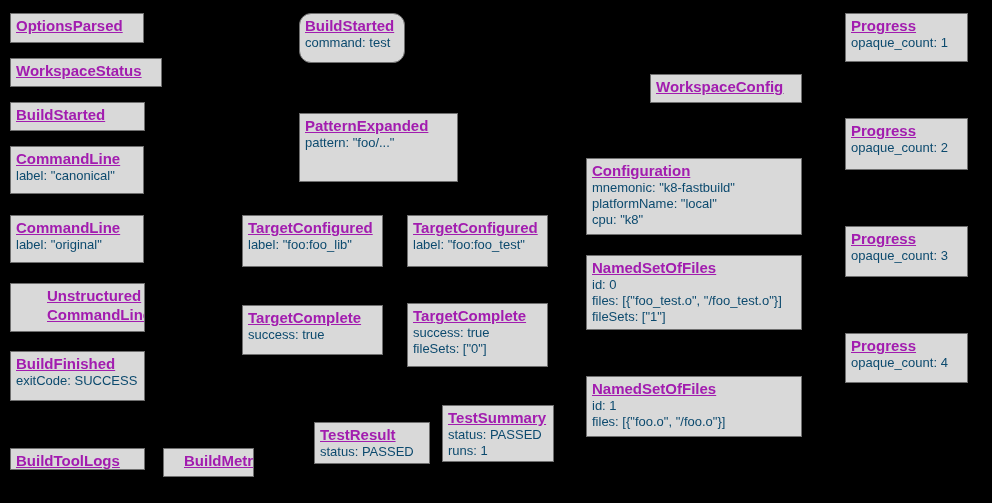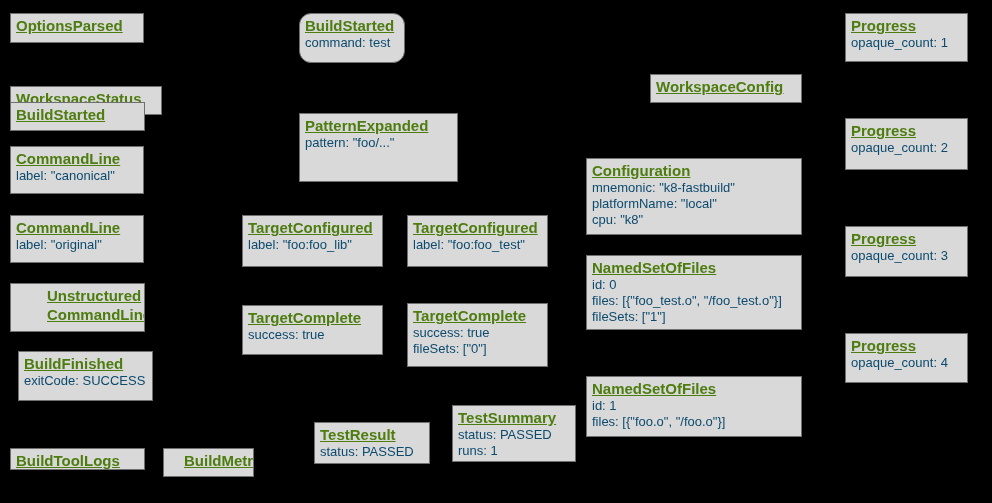--- a/index.html
+++ b/index.html
@@ -23,55 +23,55 @@
     padding: 2px 5px;
     color: #000000;
     overflow: hidden;
   }
   .event-title {
     font-weight: bold;
     font-size: 15px;
     line-height: 19px;
     text-decoration: underline;
     white-space: nowrap;
-    color: #4d7c0f;
+    color: #a21caf;
   }
   .event-field {
     font-size: 13px;
     line-height: 16px;
     white-space: nowrap;
     color: #0c4a6e;
   }
 </style>
 </head>
 <body>
 
 <div id="canvas" style="background: rgb(0, 0, 0);">
     <div class="event-box" style="left: 10px; top: 13px; width: 134px; height: 30px;">
       <div class="event-title">OptionsParsed</div>
     </div>
-    <div class="event-box" style="left: 10px; top: 58px; width: 152px; height: 29px; margin-top: 28px;">
+    <div class="event-box" style="left: 10px; top: 58px; width: 152px; height: 29px;">
       <div class="event-title">WorkspaceStatus</div>
     </div>
     <div class="event-box" style="left: 10px; top: 102px; width: 135px; height: 29px;">
       <div class="event-title">BuildStarted</div>
     </div>
     <div class="event-box" style="left: 10px; top: 146px; width: 134px; height: 48px;">
       <div class="event-title">CommandLine</div>
       <div class="event-field">label: "canonical"</div>
     </div>
     <div class="event-box" style="left: 10px; top: 215px; width: 134px; height: 48px;">
       <div class="event-title">CommandLine</div>
       <div class="event-field">label: "original"</div>
     </div>
     <div class="event-box" style="left: 10px; top: 283px; width: 135px; height: 49px; padding-left: 36px;">
       <div class="event-title">Unstructured</div>
       <div class="event-title">CommandLine</div>
     </div>
-    <div class="event-box" style="left: 10px; top: 351px; width: 135px; height: 50px; margin-left: 8px;">
+    <div class="event-box" style="left: 10px; top: 351px; width: 135px; height: 50px;">
       <div class="event-title">BuildFinished</div>
       <div class="event-field">exitCode: SUCCESS</div>
     </div>
     <div class="event-box" style="left: 10px; top: 448px; width: 135px; height: 22px;">
       <div class="event-title">BuildToolLogs</div>
     </div>
     <div class="event-box" style="left: 163px; top: 448px; width: 91px; height: 29px; padding-left: 20px;">
       <div class="event-title">BuildMetrics</div>
     </div>
     <div class="event-box" style="left: 299px; top: 13px; width: 106px; height: 50px; border-radius: 12px;">
@@ -96,21 +96,21 @@
     </div>
     <div class="event-box" style="left: 407px; top: 303px; width: 141px; height: 64px;">
       <div class="event-title">TargetComplete</div>
       <div class="event-field">success: true</div>
       <div class="event-field">fileSets: ["0"]</div>
     </div>
     <div class="event-box" style="left: 314px; top: 422px; width: 116px; height: 42px;">
       <div class="event-title">TestResult</div>
       <div class="event-field">status: PASSED</div>
     </div>
-    <div class="event-box" style="left: 452px; top: 405px; width: 124px; height: 57px;">
+    <div class="event-box" style="left: 442px; top: 405px; width: 112px; height: 57px;">
       <div class="event-title">TestSummary</div>
       <div class="event-field">status: PASSED</div>
       <div class="event-field">runs: 1</div>
     </div>
     <div class="event-box" style="left: 650px; top: 74px; width: 152px; height: 29px; text-decoration: underline;">
       <div class="event-title">WorkspaceConfig</div>
     </div>
     <div class="event-box" style="left: 586px; top: 158px; width: 216px; height: 77px;">
       <div class="event-title">Configuration</div>
       <div class="event-field">mnemonic: "k8-fastbuild"</div>

